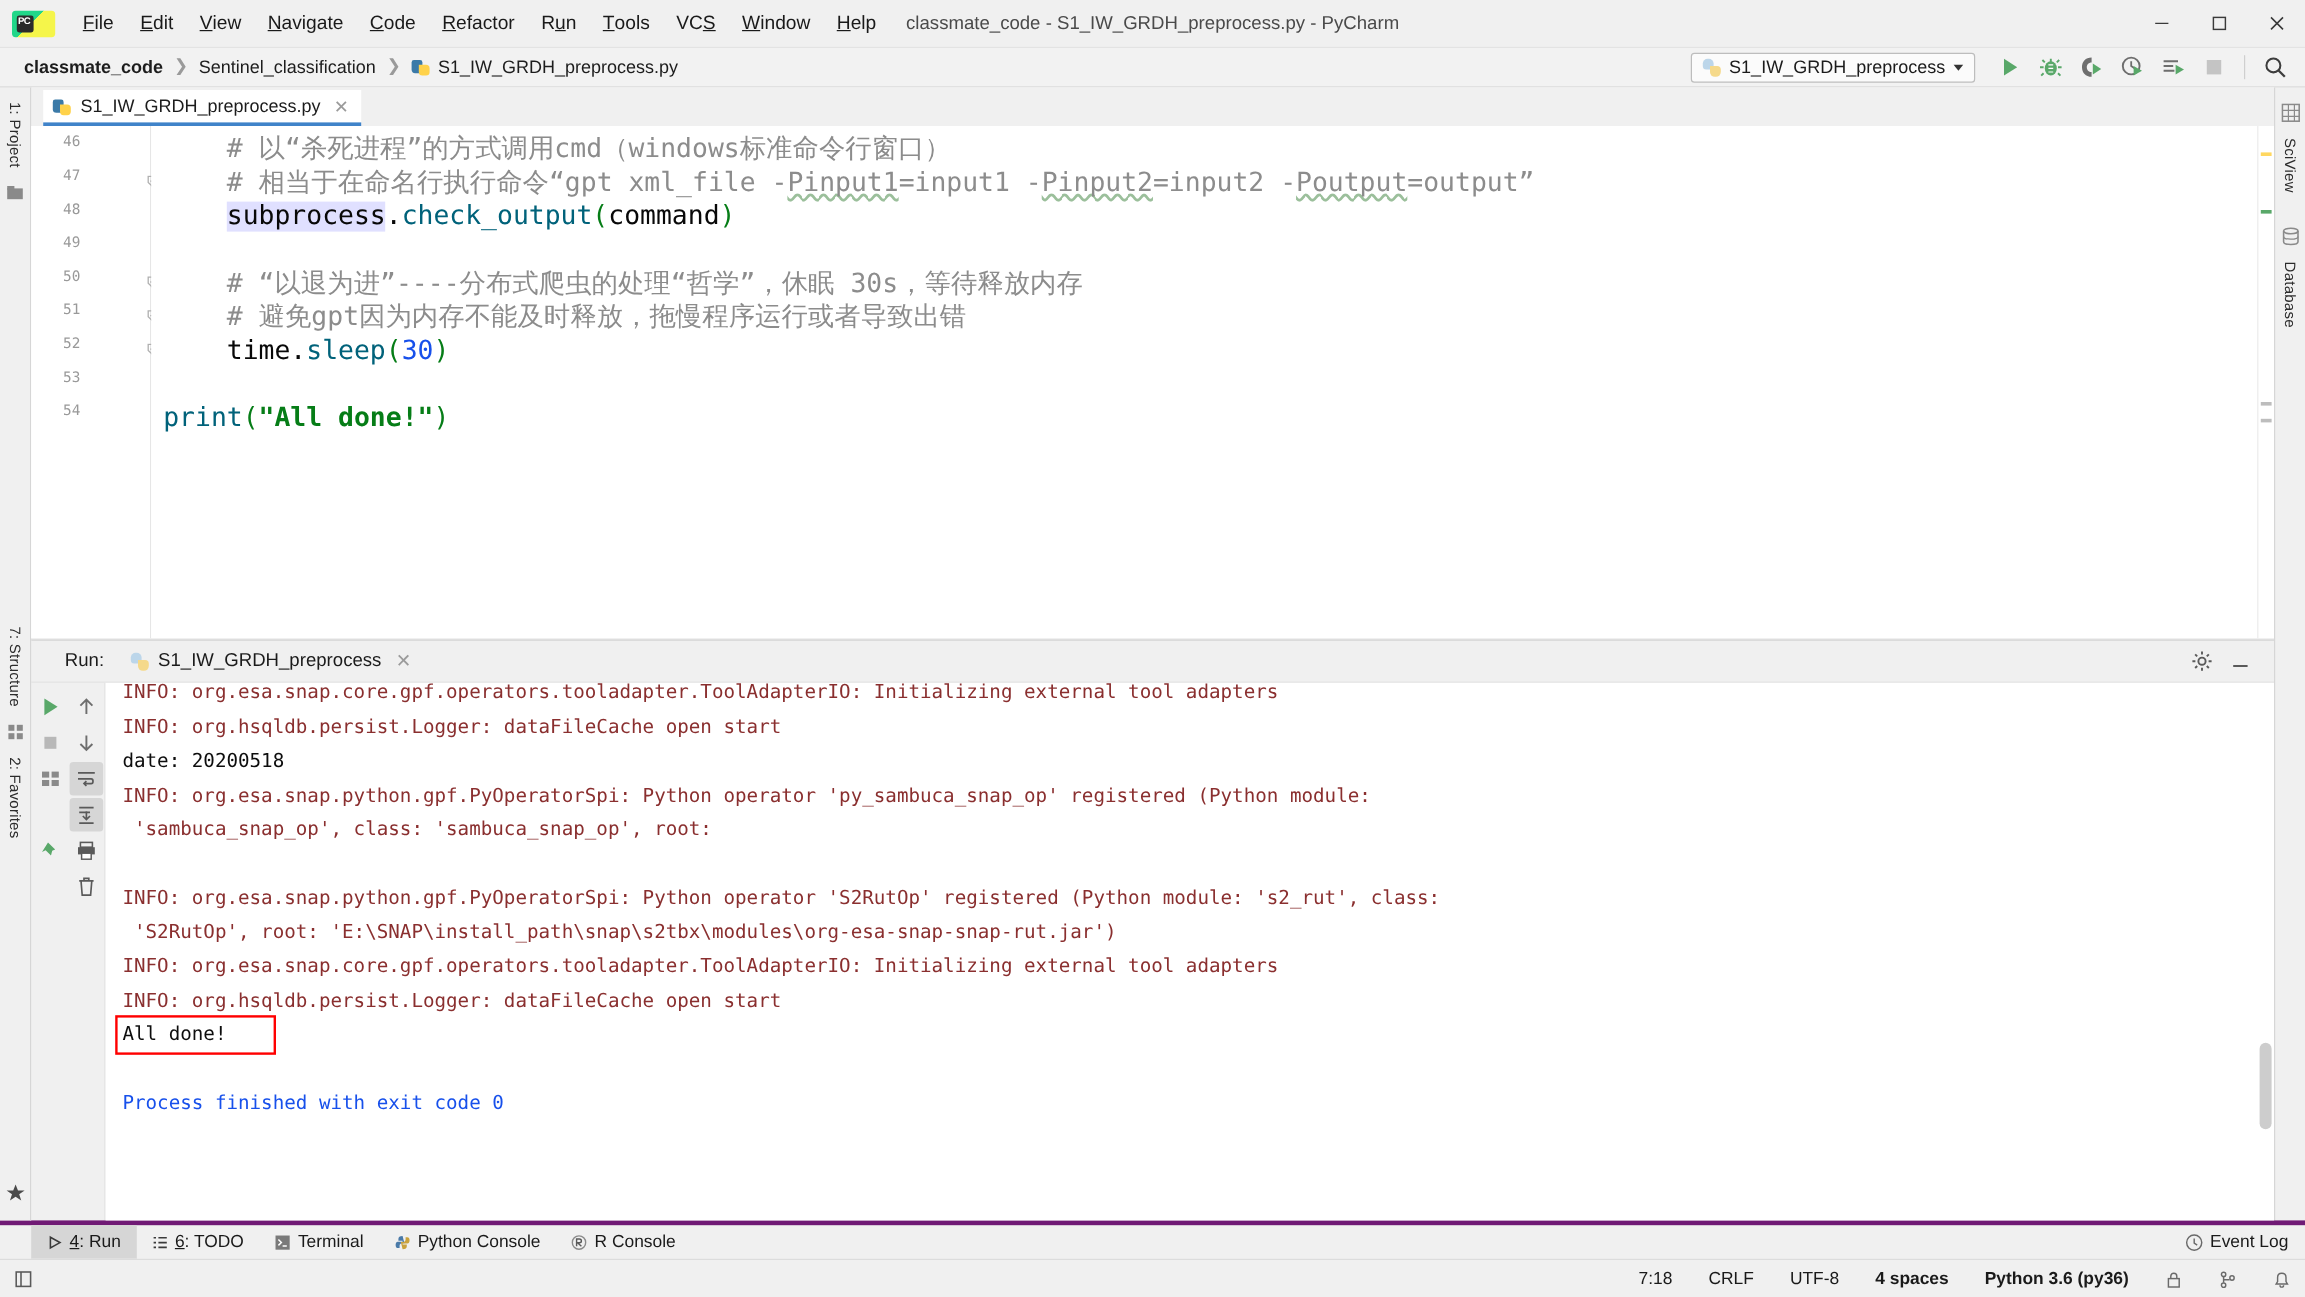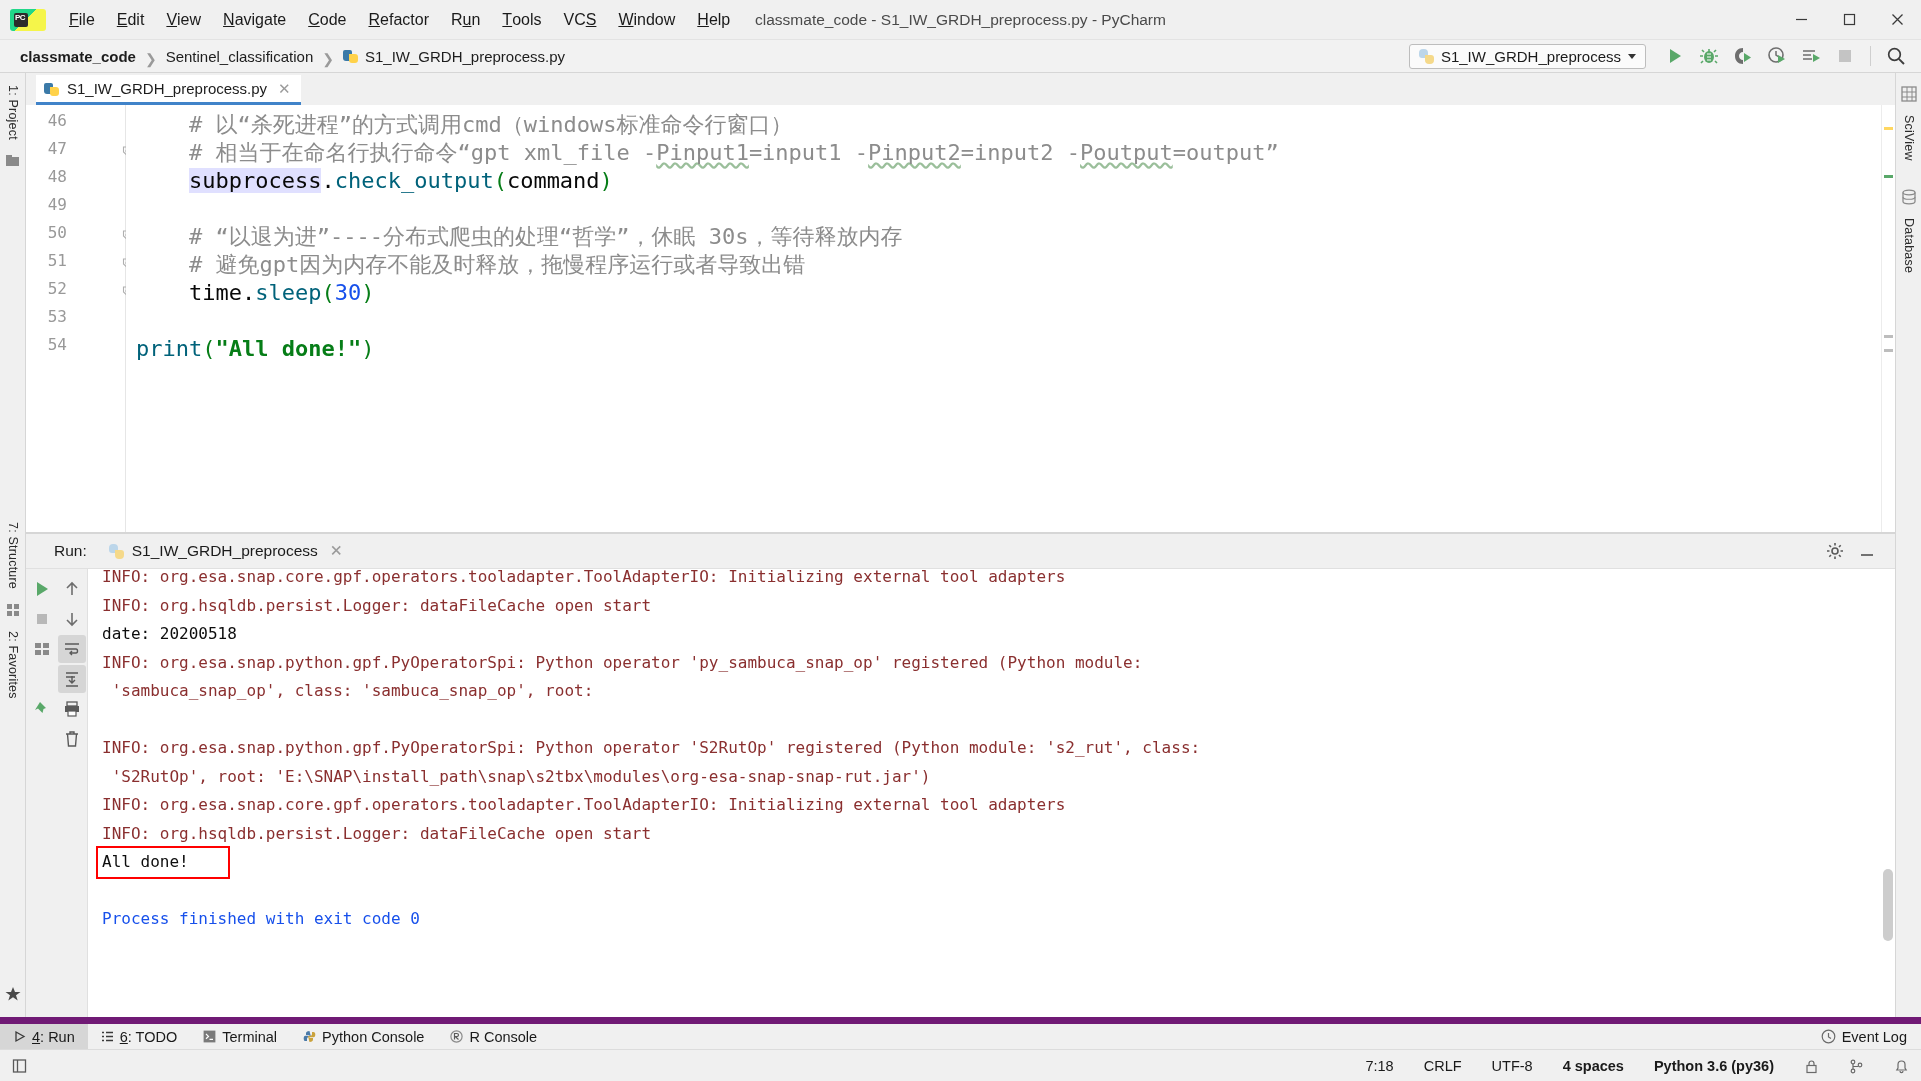--- a/index.html
+++ b/index.html
@@ -49,21 +49,21 @@
     width: 48px; height: 100%; display: flex; align-items: center; justify-content: center;
     color: #3a3a3a;
   }
 
   
   .navbar {
     height: 33px; min-height: 33px; background: #f2f2f2;
     display: flex; align-items: center; padding: 0 8px;
     border-bottom: 1px solid #d6d6d6;
   }
-  .crumbs { display: flex; align-items: flex-end; gap: 2px; margin-left: 8px; }
+  .crumbs { display: flex; align-items: flex-start; gap: 2px; margin-left: 8px; }
   .crumb {
     font-size: 15px; color: #1d1d1d; padding: 2px 4px; display: flex;
     align-items: center; gap: 6px; white-space: nowrap;
   }
   .crumb.bold { font-weight: bold; }
   .crumb-sep { color: #9a9a9a; font-size: 14px; padding: 0 3px; }
   .pyfile-icon {
     width: 16px; height: 16px; position: relative; flex: none; display: inline-block;
   }
   .pyfile-icon .pg { position:absolute; left:0; top:2px; width:9px; height:11px; background:#3b7aa8; border-radius:2px 2px 0 3px;}
@@ -117,21 +117,21 @@
   }
   .etab .x { color:#9b9b9b; font-size:15px; margin-left:4px; }
 
   
   .editor-wrap { flex: 1; display: flex; min-height: 0; position: relative; border-bottom:1px solid #d6d6d6;}
   .gutter {
     width: 100px; min-width: 100px; background: #fff; position: relative;
     border-right: 1px solid #e6e6e6; flex: none;
   }
   .lnum {
-    position: absolute; right: 58px; font-size: 16px; color: #999; text-align: right;
+    position: absolute; right: 58px; font-size: 12px; color: #999; text-align: right;
     font-family: "DejaVu Sans Mono", monospace;
   }
   .fold {
     position: absolute; left: 96px; width: 11px; height: 11px;
   }
   .code-area {
     flex: 1; position: relative; overflow: hidden; background: #fff;
     font-family: "DejaVu Sans Mono", monospace; font-size: 22px;
     line-height: 28px; white-space: pre;
   }
@@ -189,21 +189,21 @@
   
   .rail-right {
     width: 26px; min-width: 26px; background: #f0f0f0;
     border-left: 1px solid #d6d6d6; display: flex; flex-direction: column;
     align-items: center; padding-top: 6px;
   }
 
   
   .bottom-tabs {
     height: 32px; min-height: 32px; background: #f0f0f0; display: flex; align-items: center;
-    border-top: 7px solid #701a75; 
+    border-top: 4px solid #701a75; padding-left: 26px;
   }
   .btab {
     display: flex; align-items: center; gap: 6px; height: 100%; padding: 0 13px;
     font-size: 14.5px; color: #1a1a1a;
   }
   .btab.active { background: #d6d6d6; }
   .btab .u { text-decoration: underline; }
   .bottom-right { margin-left: auto; display:flex; align-items:center; gap:6px; padding-right: 14px; font-size: 14.5px; color:#1a1a1a;}
 
   

